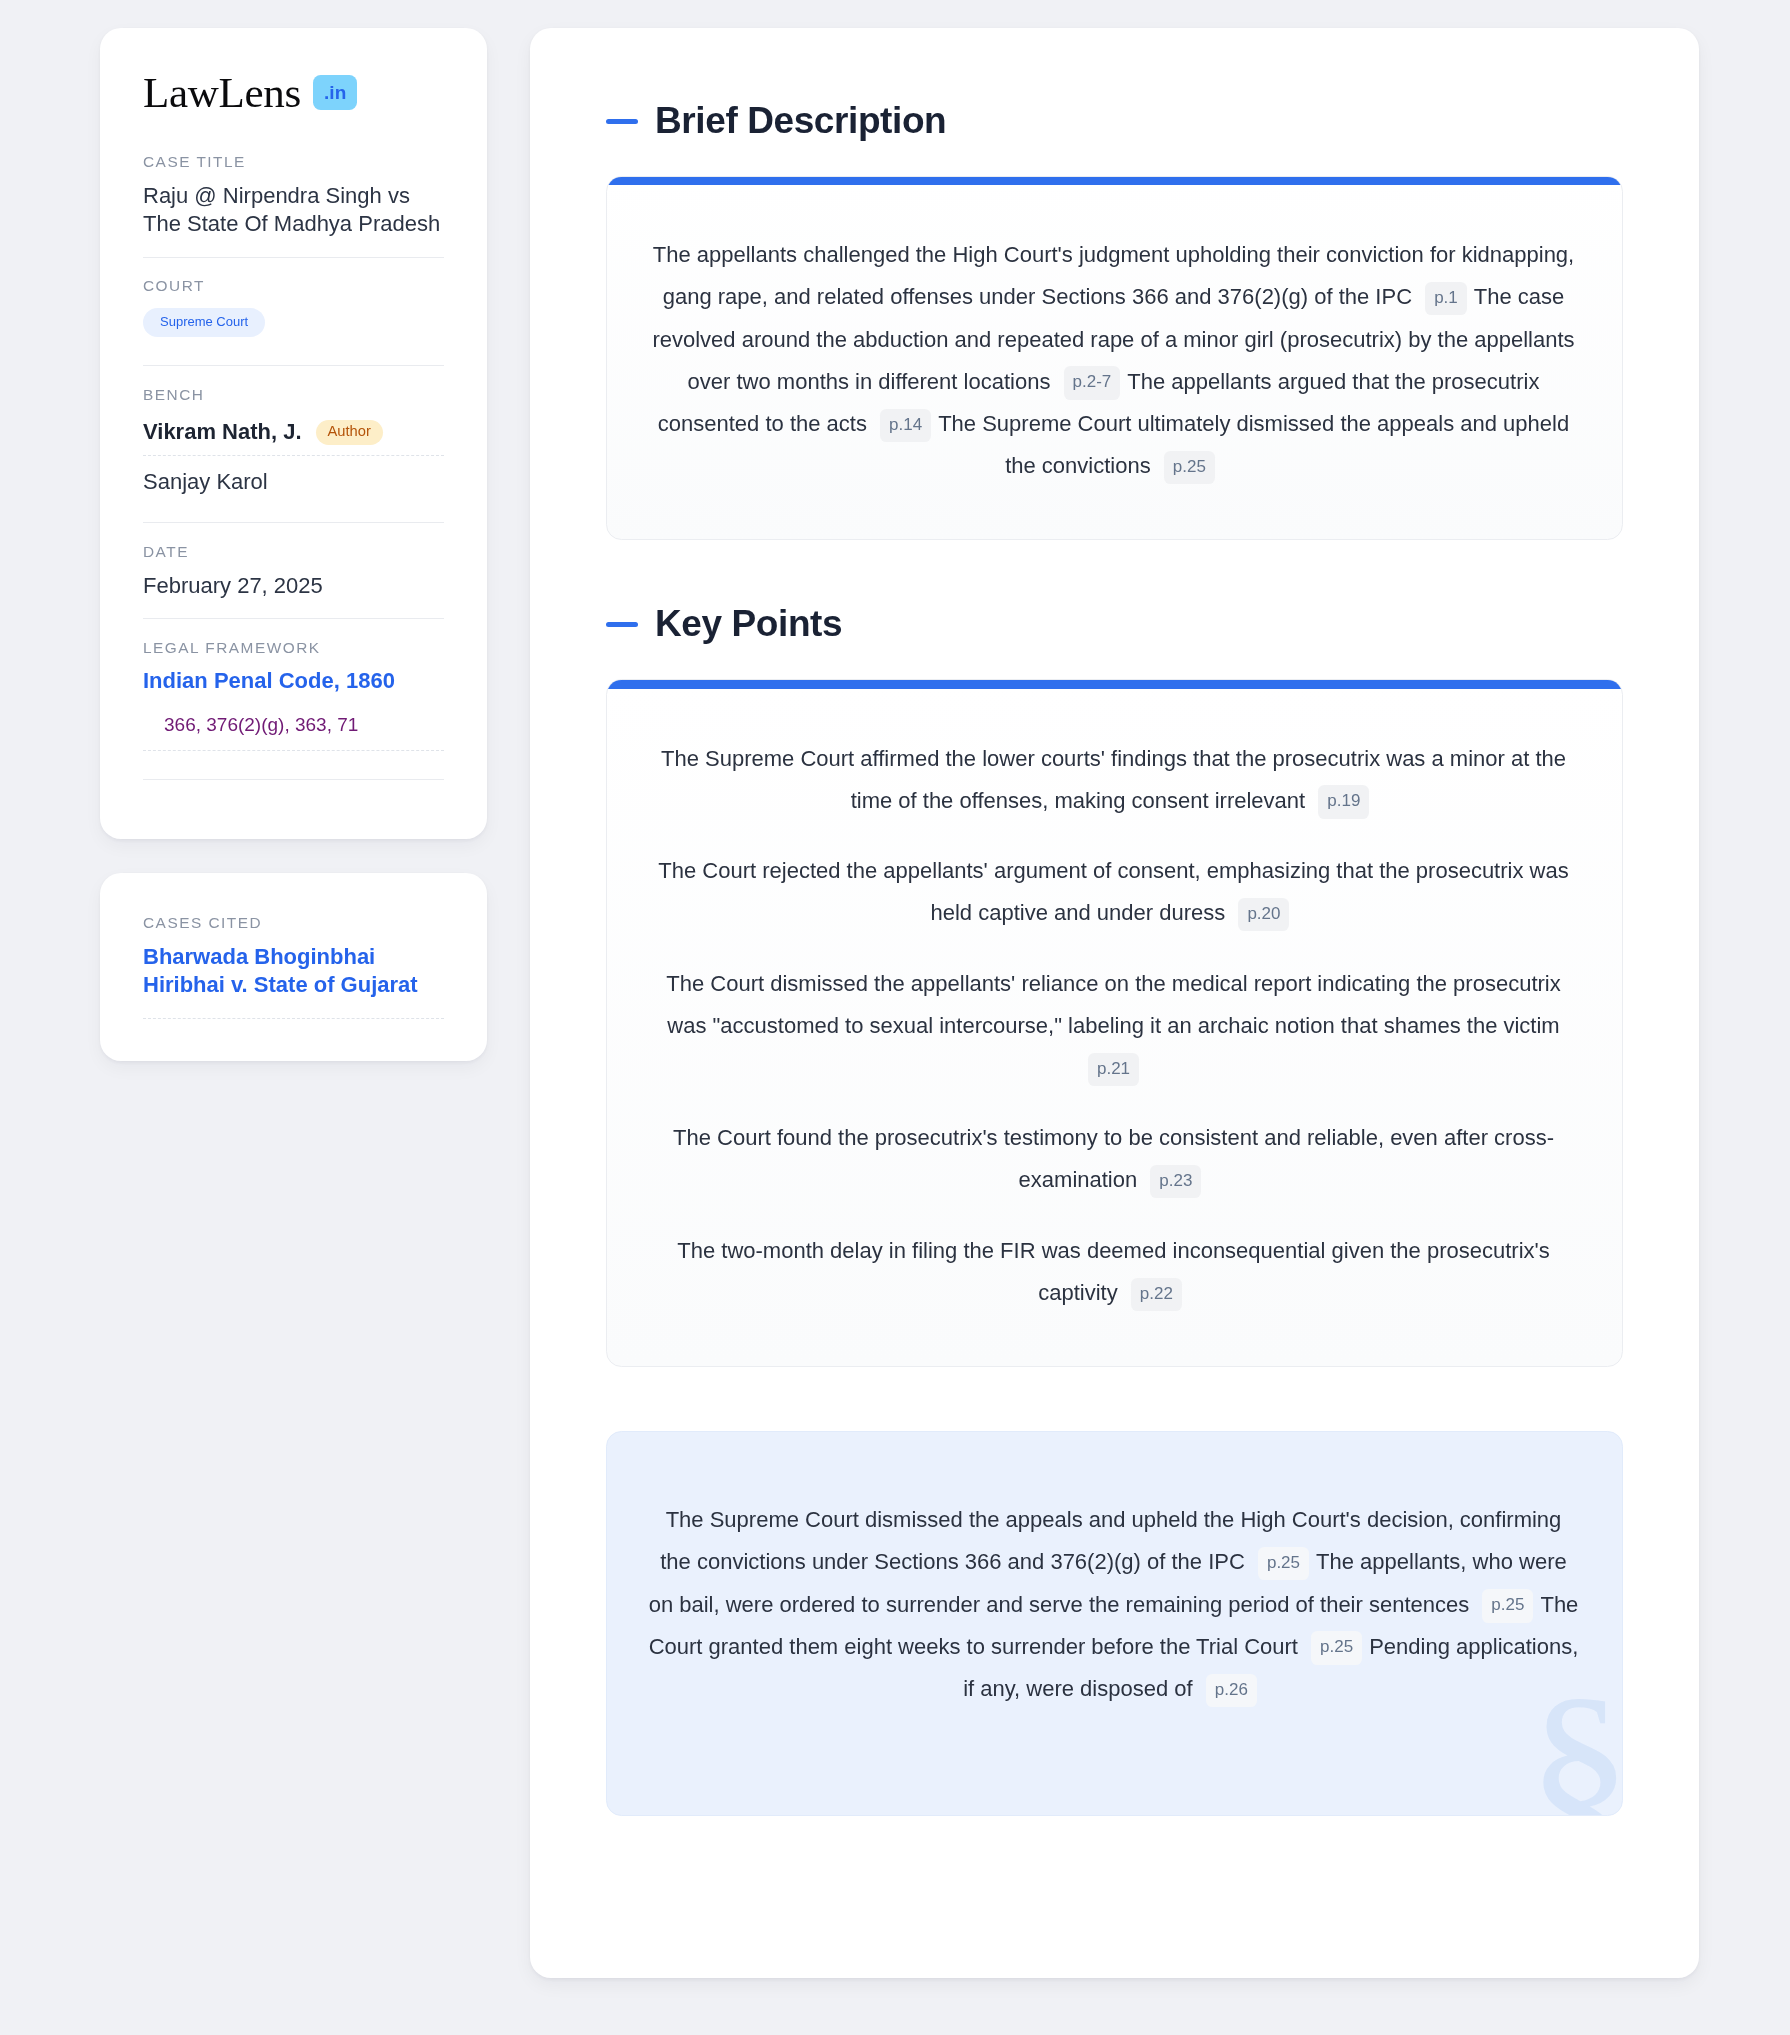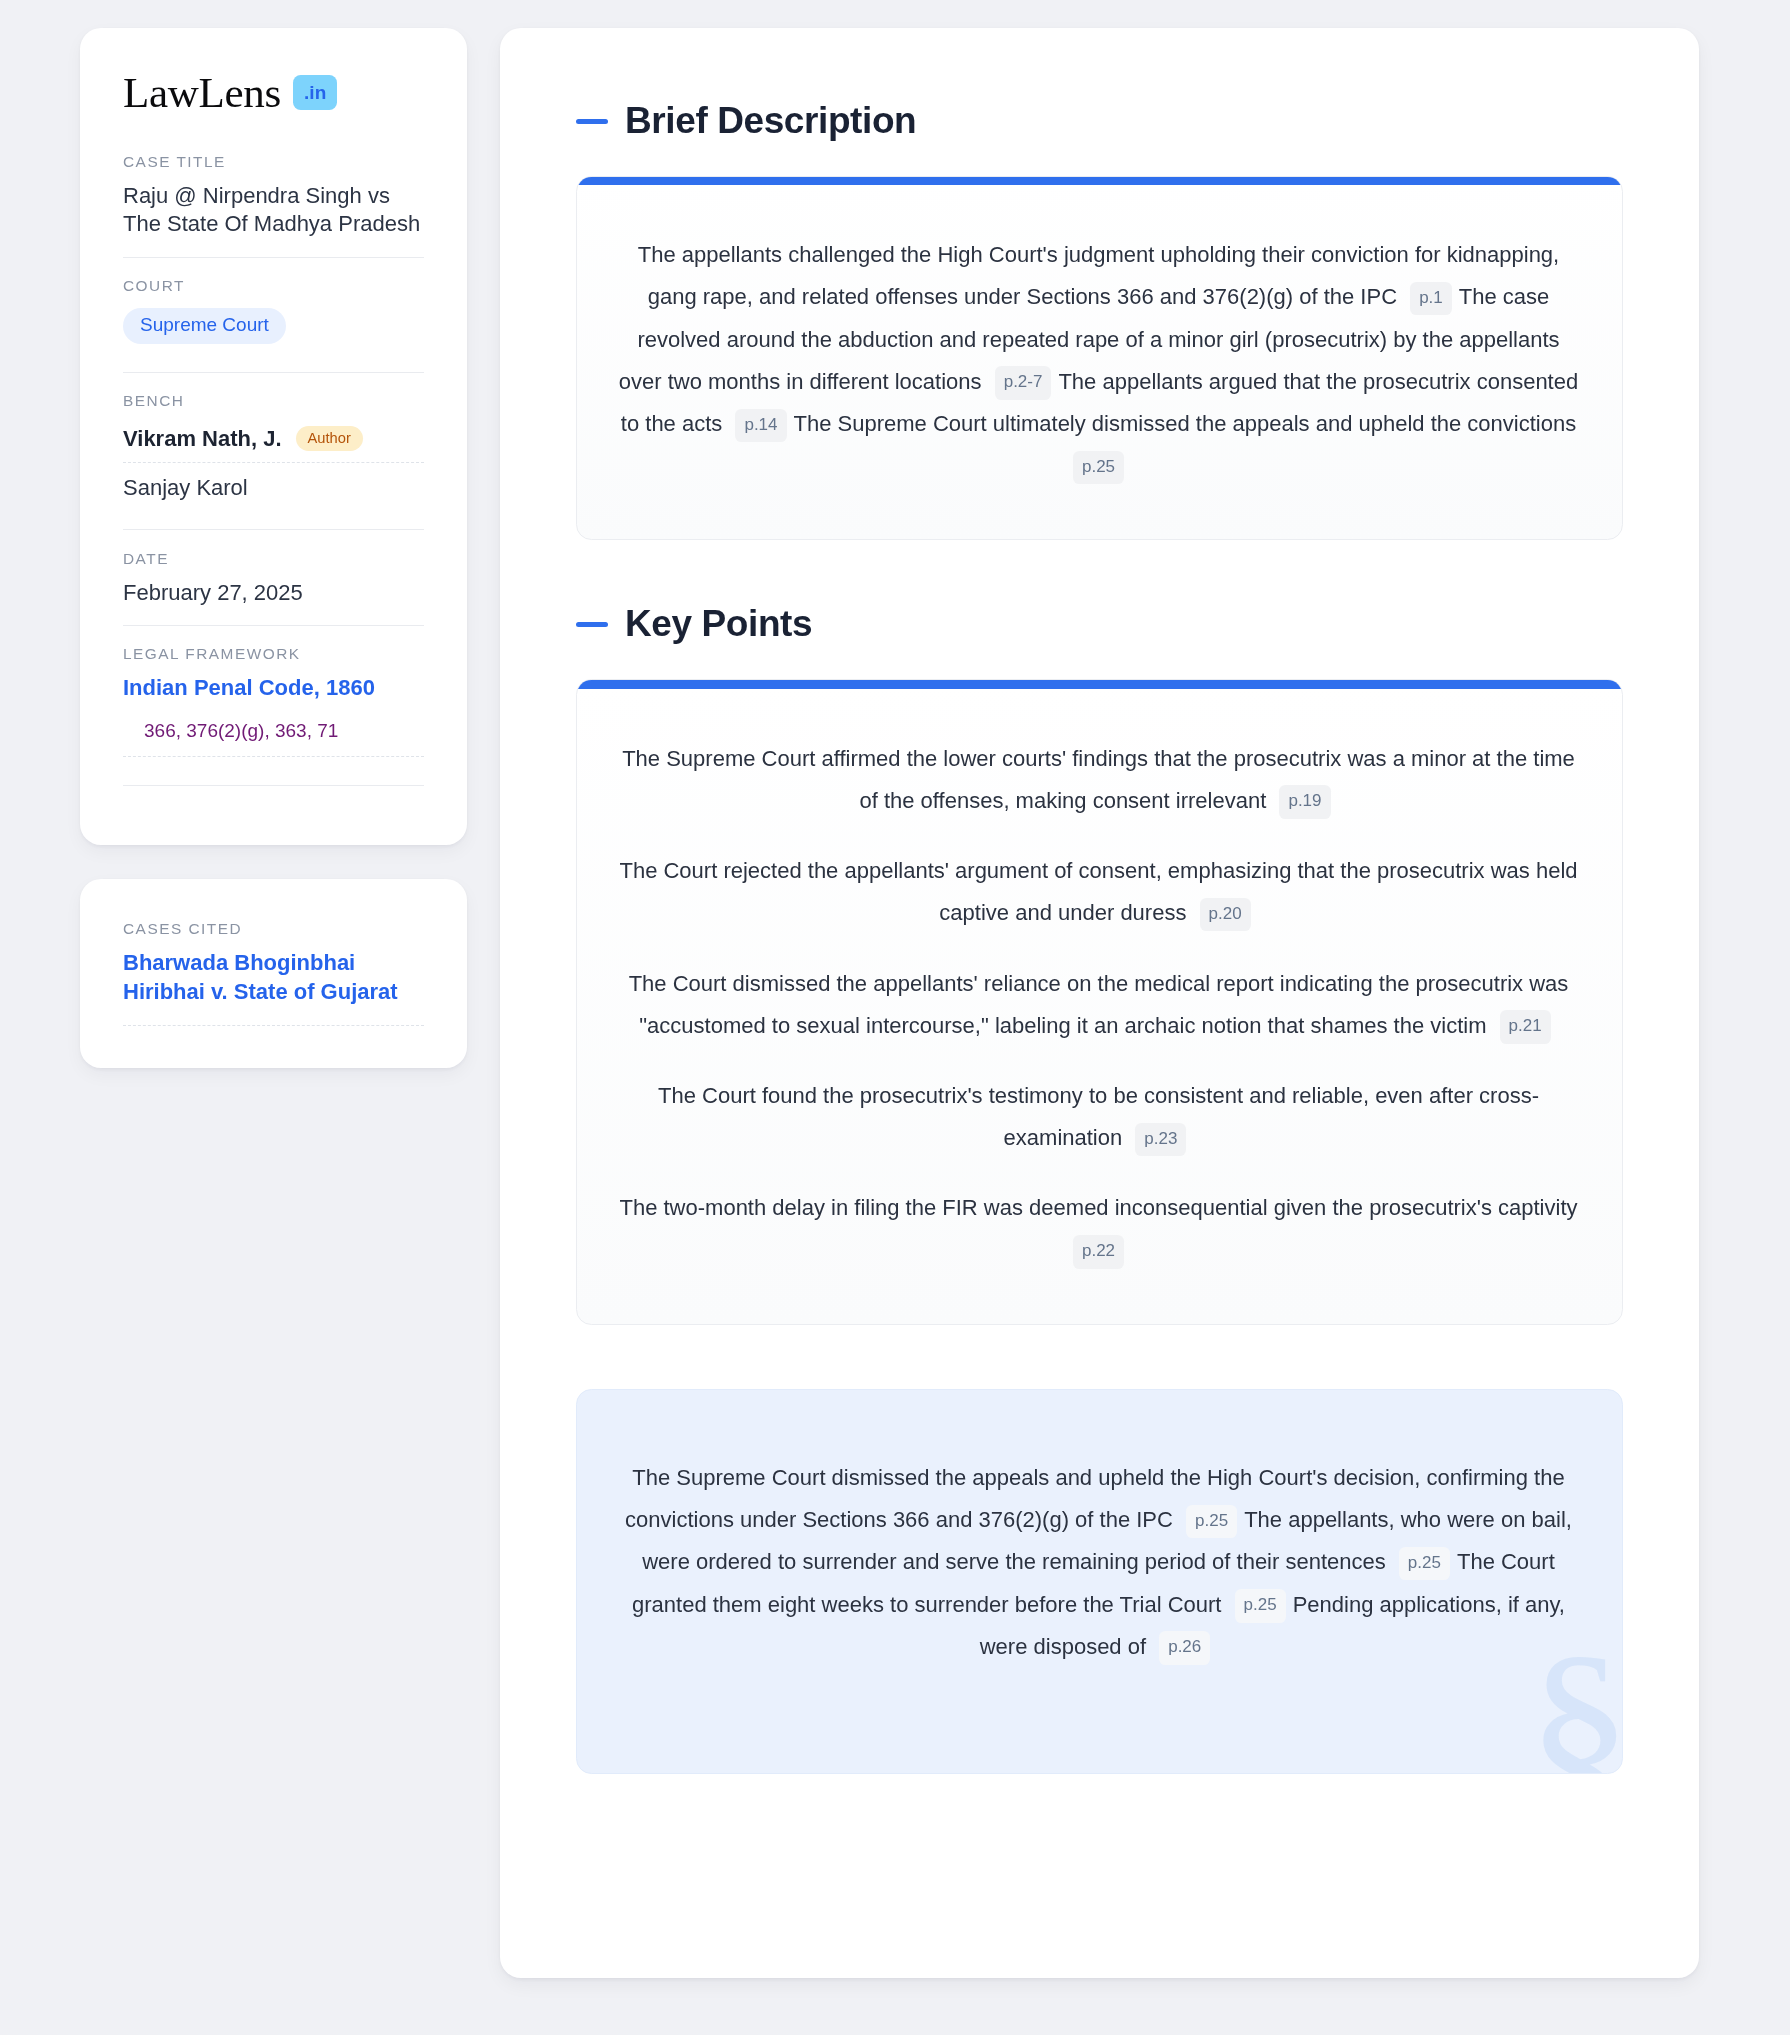--- a/index.html
+++ b/index.html
@@ -10,24 +10,24 @@
     height: 2035px;
     background: #f0f1f5;
     font-family: "Liberation Sans", sans-serif;
     -webkit-font-smoothing: antialiased;
   }
 
   .page {
     position: relative;
     width: 1735px;
     height: 2035px;
-    padding: 28px 36px 36px 80px;
+    padding: 28px 36px 36px 100px;
     display: flex;
     align-items: flex-start;
-    gap: 33px;
+    gap: 43px;
   }
 
   
   .sidebar {
     width: 387px;
     flex: 0 0 387px;
     display: flex;
     flex-direction: column;
     gap: 34px;
     padding-top: 0px;
@@ -83,21 +83,21 @@
     font-size: 22px;
     line-height: 1.28;
     color: #2c3444;
     font-weight: 400;
   }
 
   .pill {
     display: inline-block;
     background: #e8f0fe;
     color: #2563eb;
-    font-size: 19px;
+    font-size: 13px;
     font-weight: 500;
     border-radius: 699px;
     padding: 7px 17px 8.4px 17px;
     line-height: 1.1;
     margin-top: 1.4px;
     margin-bottom: 9.8px;
   }
 
   .bench-row {
     display: flex;

